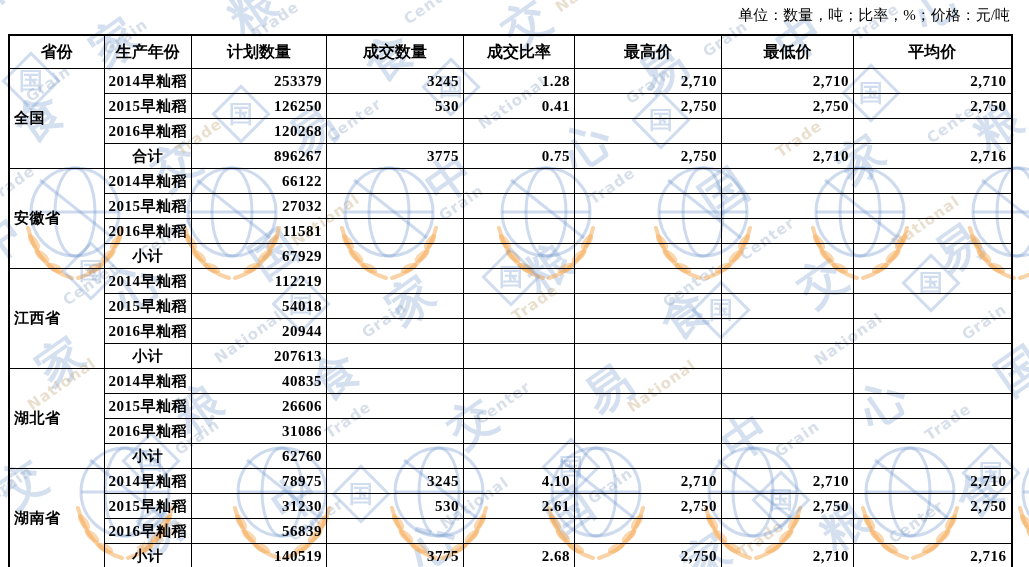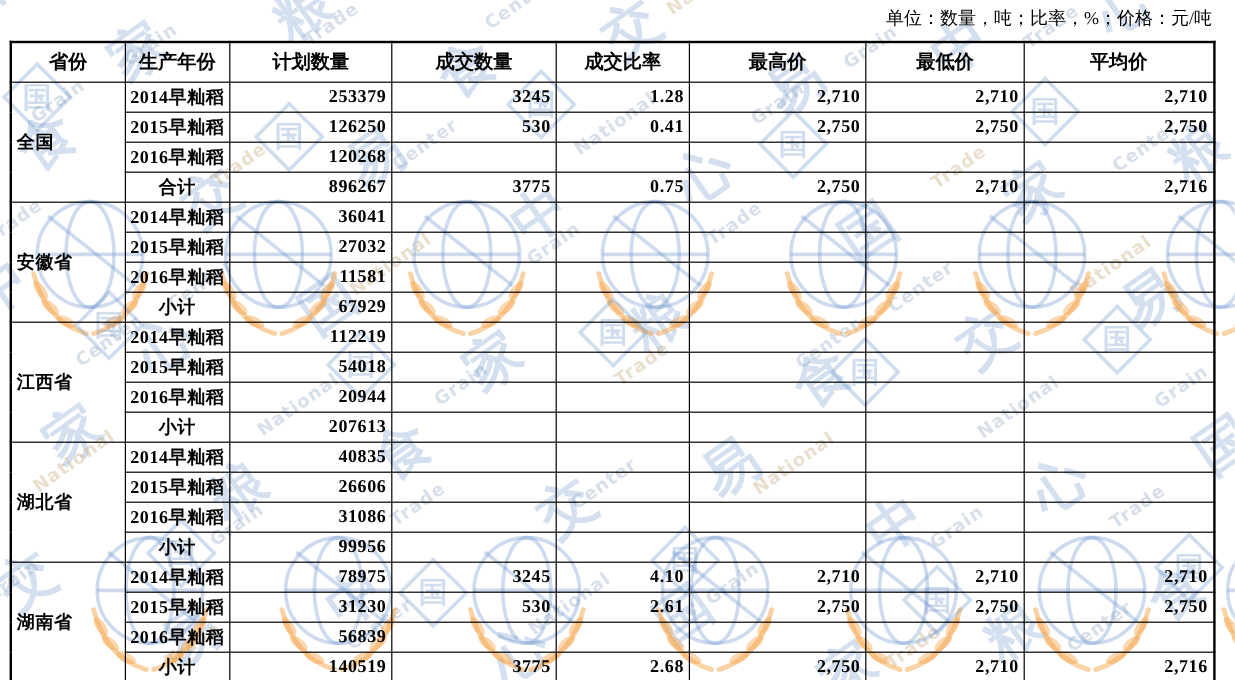--- a/index.html
+++ b/index.html
@@ -663,21 +663,21 @@
         <td class="c-num">896267</td>
         <td class="c-num">3775</td>
         <td class="c-num">0.75</td>
         <td class="c-num">2,750</td>
         <td class="c-num">2,710</td>
         <td class="c-num">2,716</td>
       </tr>
       <tr>
         <td rowspan="4" class="c-province">安徽省</td>
         <td class="c-year">2014早籼稻</td>
-        <td class="c-num">36041</td>
+        <td class="c-num">66122</td>
         <td class="c-num"></td>
         <td class="c-num"></td>
         <td class="c-num"></td>
         <td class="c-num"></td>
         <td class="c-num"></td>
       </tr>
       <tr>
         <td class="c-year">2015早籼稻</td>
         <td class="c-num">27032</td>
         <td class="c-num"></td>
@@ -764,21 +764,21 @@
         <td class="c-year">2016早籼稻</td>
         <td class="c-num">31086</td>
         <td class="c-num"></td>
         <td class="c-num"></td>
         <td class="c-num"></td>
         <td class="c-num"></td>
         <td class="c-num"></td>
       </tr>
       <tr>
         <td class="c-year">小计</td>
-        <td class="c-num">99956</td>
+        <td class="c-num">62760</td>
         <td class="c-num"></td>
         <td class="c-num"></td>
         <td class="c-num"></td>
         <td class="c-num"></td>
         <td class="c-num"></td>
       </tr>
       <tr>
         <td rowspan="4" class="c-province">湖南省</td>
         <td class="c-year">2014早籼稻</td>
         <td class="c-num">78975</td>

